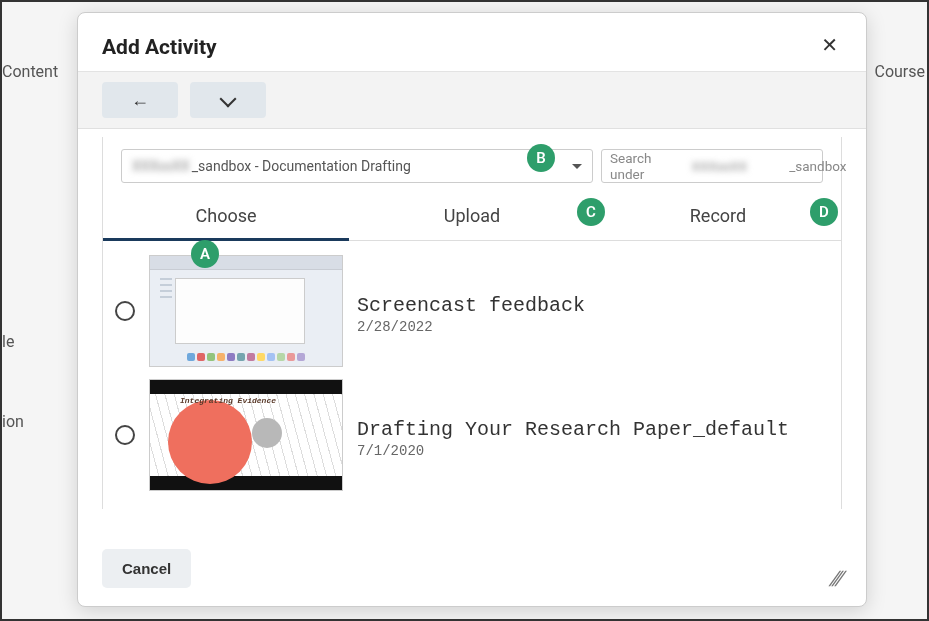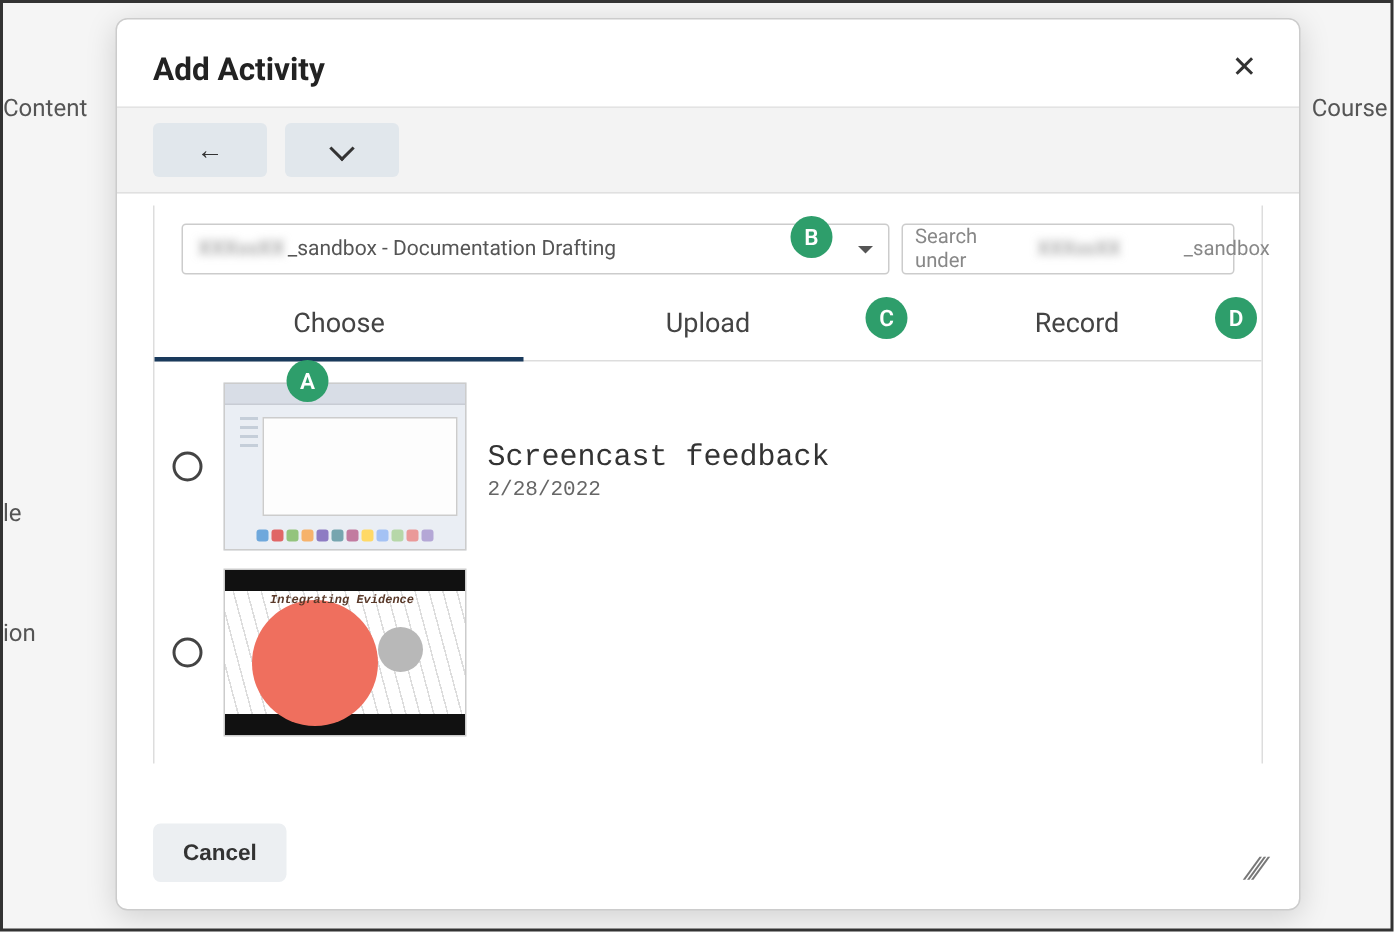--- a/index.html
+++ b/index.html
@@ -185,21 +185,21 @@
 }
 .radio {
   width: 20px;
   height: 20px;
   border: 2px solid #444;
   border-radius: 50%;
   flex-shrink: 0;
   cursor: pointer;
 }
 .thumb {
-  width: 162px;
+  width: 194px;
   height: 112px;
   border: 1px solid #ccc;
   flex-shrink: 0;
   position: relative;
   overflow: hidden;
   background: #fff;
 }
 .thumb-screencast {
   background: #eaeef4;
 }
@@ -429,20 +429,24 @@
         <div class="media-item">
           <div class="radio"></div>
           <div class="thumb thumb-evidence">
             <div class="blackbar-top"></div>
             <div class="hatch"></div>
             <div class="bigcircle"></div>
             <div class="smallcircle"></div>
             <div class="label">Integrating Evidence</div>
             <div class="blackbar-bottom"></div>
           </div>
+          <div class="media-meta">
+            <div class="media-title">Drafting Your Research Paper_default</div>
+            <div class="media-date">7/1/2020</div>
+          </div>
         </div>
 
       </div>
     </div>
   </div>
 
   <div class="modal-footer">
     <button class="cancel-btn">Cancel</button>
     <div class="resize-handle">///</div>
   </div>

